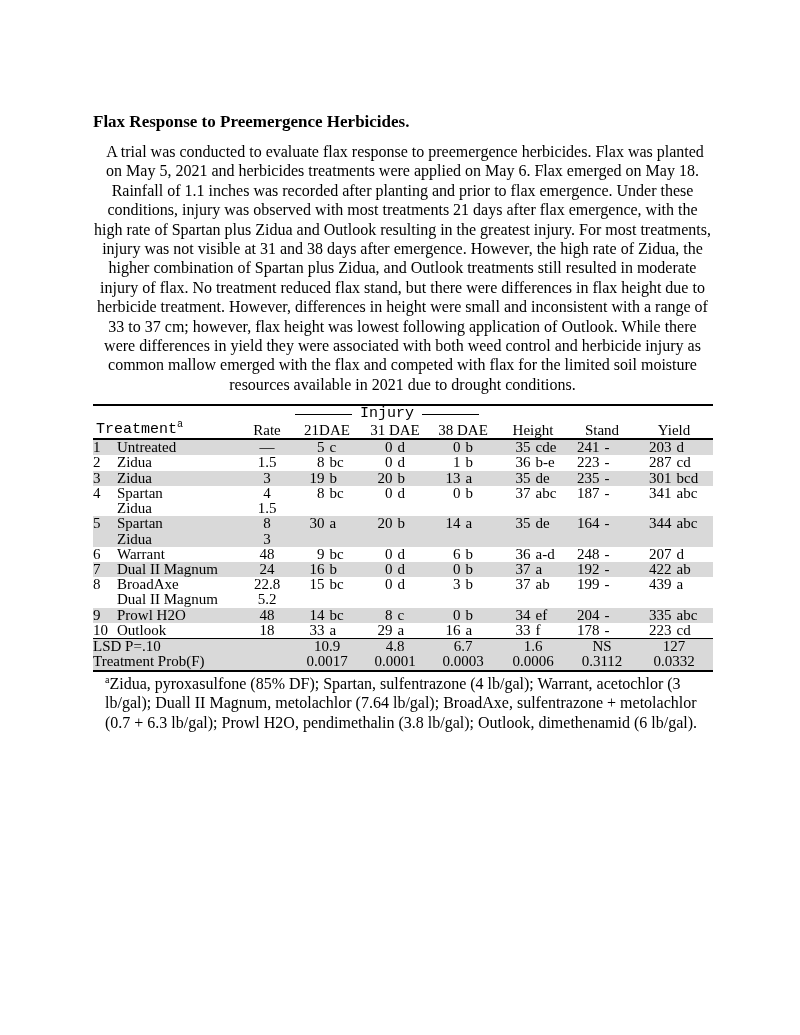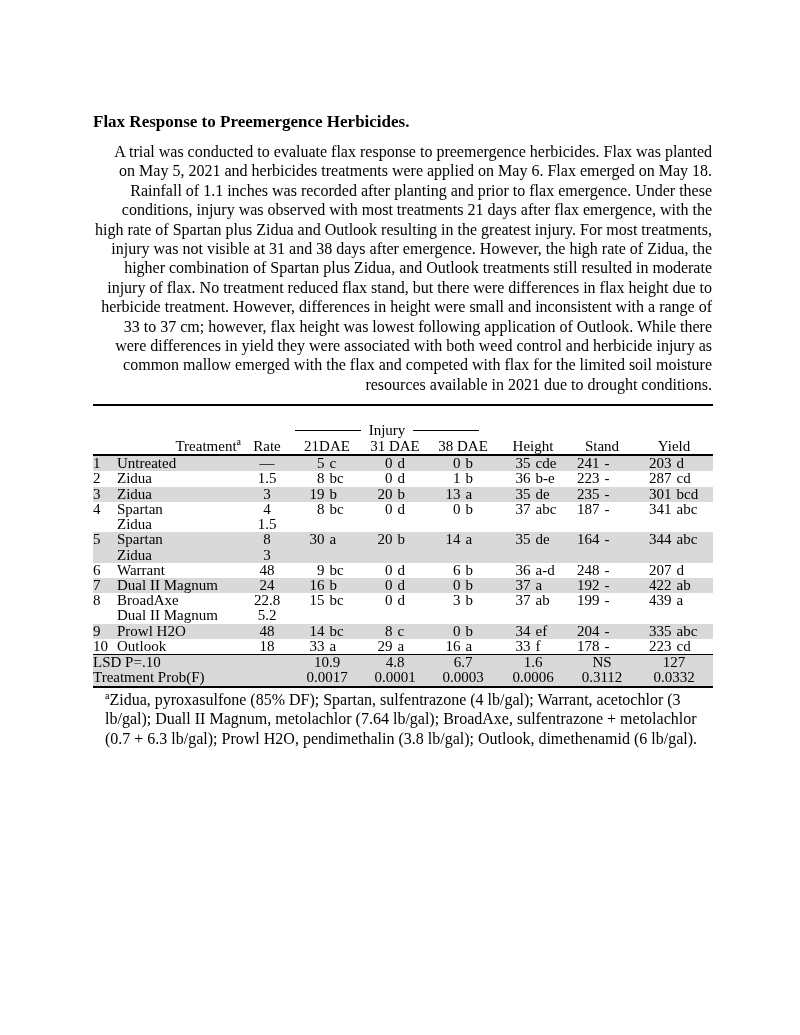--- a/index.html
+++ b/index.html
@@ -25,21 +25,21 @@
     font-size: 17px;
     font-weight: bold;
     margin: 0 0 10px 0;
     line-height: 20px;
   }
   .body-par {
     font-size: 16px;
     line-height: 19.4px;
     margin: 0;
     text-indent: 5px;
-    text-align: right;
+    text-align: center;
   }
   table.results {
     border-collapse: collapse;
     table-layout: fixed;
     width: 620px;
     margin-top: 10px;
     font-size: 15px;
     border-top: 2.5px solid #000;
     border-bottom: 2px solid #000;
   }
@@ -47,21 +47,21 @@
     padding: 0;
     font-weight: normal;
     line-height: 15.2px;
     white-space: nowrap;
     overflow: visible;
     vertical-align: bottom;
   }
   tr.injury-row td { line-height: 16px; }
   tr.head-row th { line-height: 16px; }
   tr.head-row th { text-align: center; }
-  tr.head-row th.left { text-align: right; padding-left: 3px; }
+  tr.head-row th.left { text-align: left; padding-left: 3px; font-family: Liberation Mono, monospace; }
   tr.head-row { border-bottom: 2px solid #000; }
   tr.units-row td { text-align: center; line-height: 16px; }
   td.col-num { padding-left: 4px; }
   td.col-name { padding-left: 1px; }
   td.col-rate { text-align: center; }
   td.stat { text-align: center; }
   .num {
     display: inline-block;
     width: 27px;
     text-align: right;
@@ -82,21 +82,21 @@
     align-items: center;
   }
   .dashwrap .dline {
     flex: 1;
     height: 1px;
     background: #000;
   }
   .dashwrap .dtext {
     margin: 0 8px;
   }
-  .dashwrap.injury-span { padding: 16px 18px 0 2px; }
+  .dashwrap.injury-span { padding: 0 18px 0 2px; font-family: Liberation Mono, monospace; }
   .dashwrap.pct-span { padding: 0 40px 0 38px; }
   sup {
     font-size: 10px;
     line-height: 0;
     vertical-align: super;
   }
   .footnote {
     font-size: 16px;
     line-height: 19.5px;
     margin: 2px 0 0 12px;

